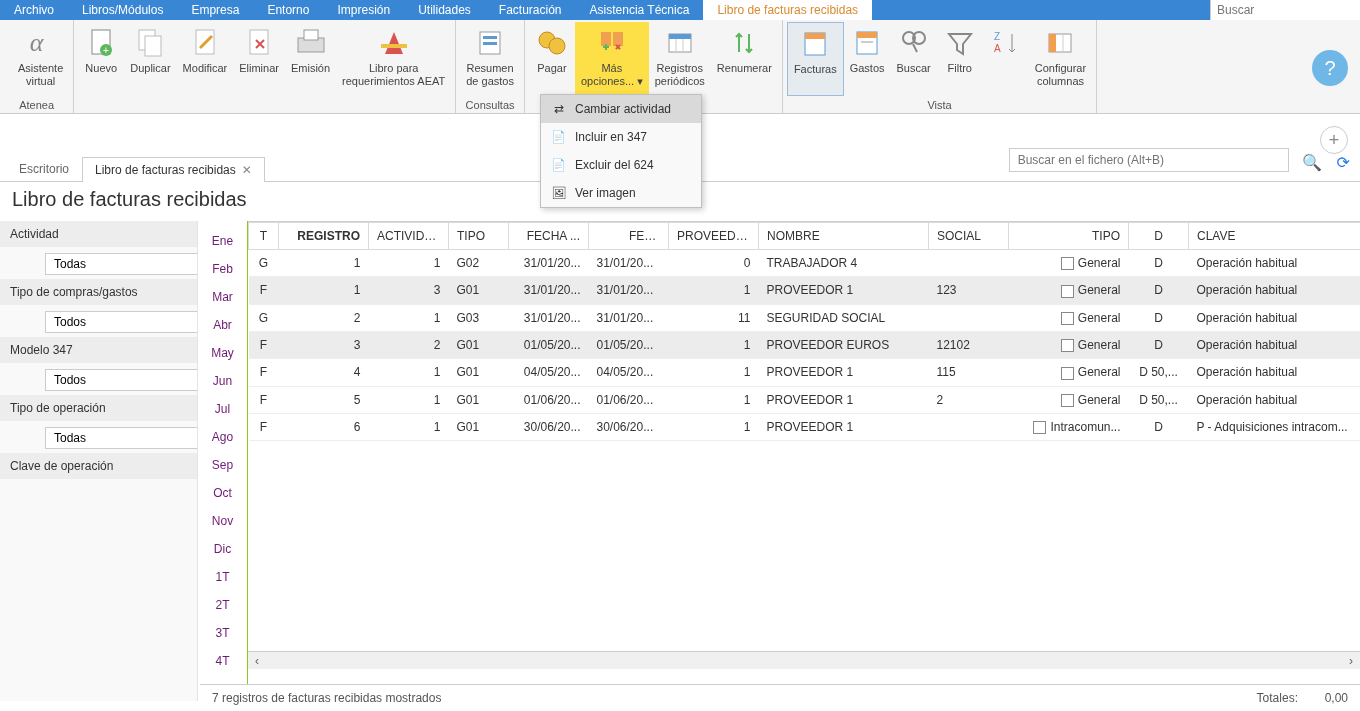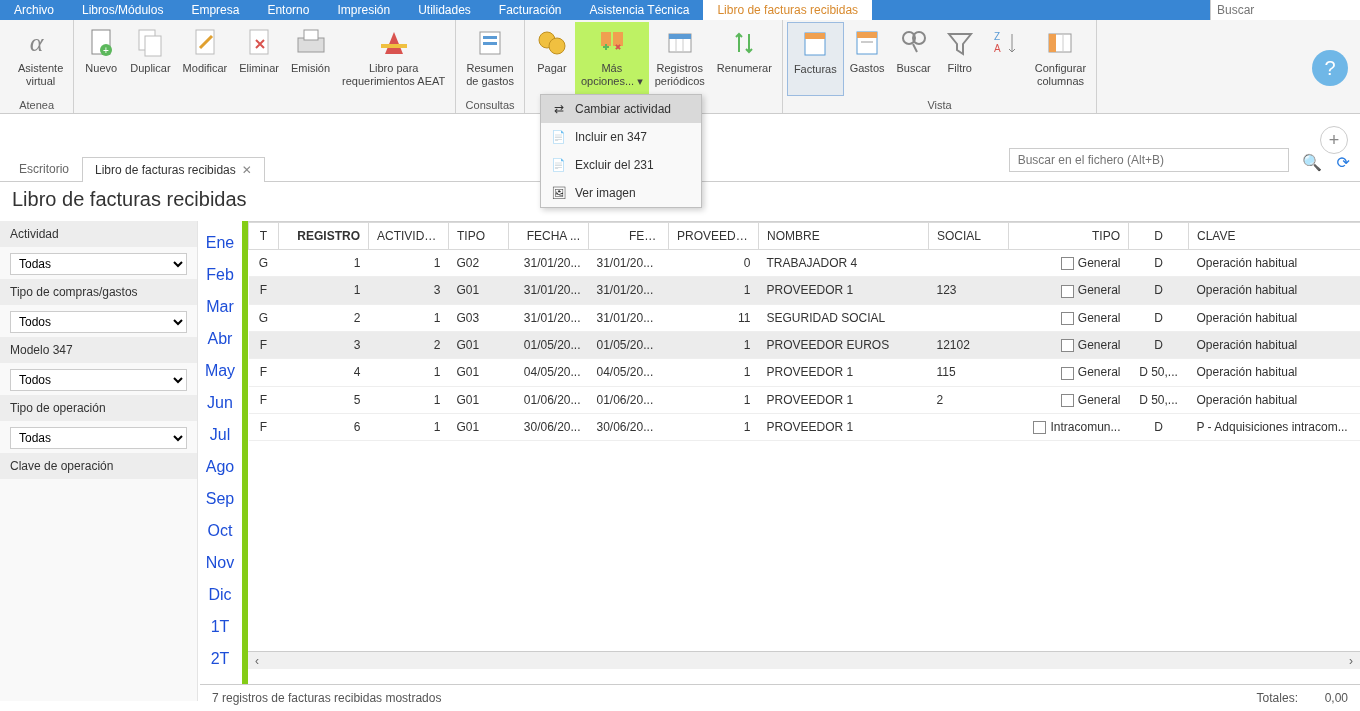--- a/index.html
+++ b/index.html
@@ -15,21 +15,21 @@
 .topsearch input { width: 100%; height: 100%; border: none; padding: 2px 6px; font-size: 12px; outline: none; color: #888; }
 
 
 .ribbon { display: flex; background: #f5f5f5; border-bottom: 1px solid #ccc; height: 94px; position: relative; }
 .rgroup { border-right: 1px solid #d0d0d0; display: flex; flex-direction: column; padding: 2px 4px 0 4px; }
 .rgroup .items { display: flex; flex: 1; align-items: flex-start; }
 .rgroup .label { text-align: center; font-size: 11px; color: #555; padding-bottom: 2px; }
 .rbtn { display: flex; flex-direction: column; align-items: center; justify-content: flex-start; padding: 4px 6px 0 6px; cursor: pointer; text-align: center; font-size: 11px; color: #444; min-width: 42px; height: 74px; }
 .rbtn.wide { min-width: 72px; }
 .rbtn .ic { width: 34px; height: 34px; margin-bottom: 2px; display:flex; align-items:center; justify-content:center; }
-.rbtn.pressed { background: #bef264; }
+.rbtn.pressed { background: #fde047; }
 .rbtn.active { background: #e6ebf0; border:1px solid #9bbbe0; }
 
 
 .plusbtn { position:absolute; right:12px; top:126px; width:28px; height:28px; border:1px solid #ccc; border-radius:50%; display:flex;align-items:center;justify-content:center; color:#888; font-size:18px; cursor:pointer; background:#fff;}
 
 
 .helpbtn { position:absolute; right:12px; top:50px; width:36px; height:36px; border-radius:50%; background:#6fb7e7; display:flex;align-items:center;justify-content:center; color:#fff; font-size:20px; cursor:pointer;}
 
 
 .tabsrow { display:flex; border-bottom:1px solid #ccc; height:28px; align-items:flex-end; padding-left:6px; margin-top:40px;}
@@ -40,25 +40,25 @@
 
 .pagetitle { font-size:20px; padding:6px 12px 10px 12px; color:#333; }
 
 
 .main { display:flex; height: 480px; }
 
 
 .filters { width:198px; border-right:1px solid #e4e4e4; background:#f9f9f9; padding:0; overflow:hidden; position:relative;}
 .filters .scroller { overflow-y:auto; height:100%; }
 .fsec { padding:6px 10px 4px 10px; }
-.fsec select { width:100%; height:22px; background:#fff; border:1px solid #ccc; font-size:12px; padding:0 4px;}
+.fsec select { width:100%; height:22px; background:#fff; border:1px solid #ccc; font-size:12px; padding:0 4px;margin-left:35px;}
 .fsec.header { background:#ededed; padding:6px 10px;}
 
 
-.months { width:50px; padding:6px 0; text-align:center; font-size:16px; color:#1d4ed8; border-right:6px solid #84cc16;}
+.months { width:50px; padding:6px 0; text-align:center; font-size:12px; color:#701a75; border-right:1px solid #84cc16;}
 .months div { padding:7px 0; cursor:pointer; }
 
 
 .tablewrap { flex:1; position:relative; overflow:hidden;}
 .tsearch { position:absolute; right:10px; top:-34px; display:flex; align-items:flex-end; gap:14px;}
 .tsearch input { width:280px; height:24px; border:1px solid #ccc; padding:2px 8px; font-size:12px; outline:none;}
 .tsearch .ic { cursor:pointer; color:#666; font-size:16px;}
 
 table.grid { border-collapse:collapse; width:100%; table-layout:fixed; }
 table.grid th { background:#fff; border:1px solid #d9d9d9; padding:6px 8px; font-size:12px; font-weight:normal; color:#333; text-align:left; position:sticky; top:0; white-space:nowrap; overflow:hidden; text-overflow:ellipsis;}
@@ -309,21 +309,21 @@
     <div class="mi hl">
       <span class="mic">⇄</span>
       <span>Cambiar actividad</span>
     </div>
     <div class="mi">
       <span class="mic">📄</span>
       <span>Incluir en 347</span>
     </div>
     <div class="mi">
       <span class="mic">📄</span>
-      <span>Excluir del 231</span>
+      <span>Excluir del 624</span>
     </div>
     <div class="mi">
       <span class="mic">🖼</span>
       <span>Ver imagen</span>
     </div>
   </div>
 
 <div class="tabsrow" id="tabsrow">
     <div class="tab">Escritorio</div>
     <div class="tab active">Libro de facturas recibidas<span class="x">✕</span></div>

